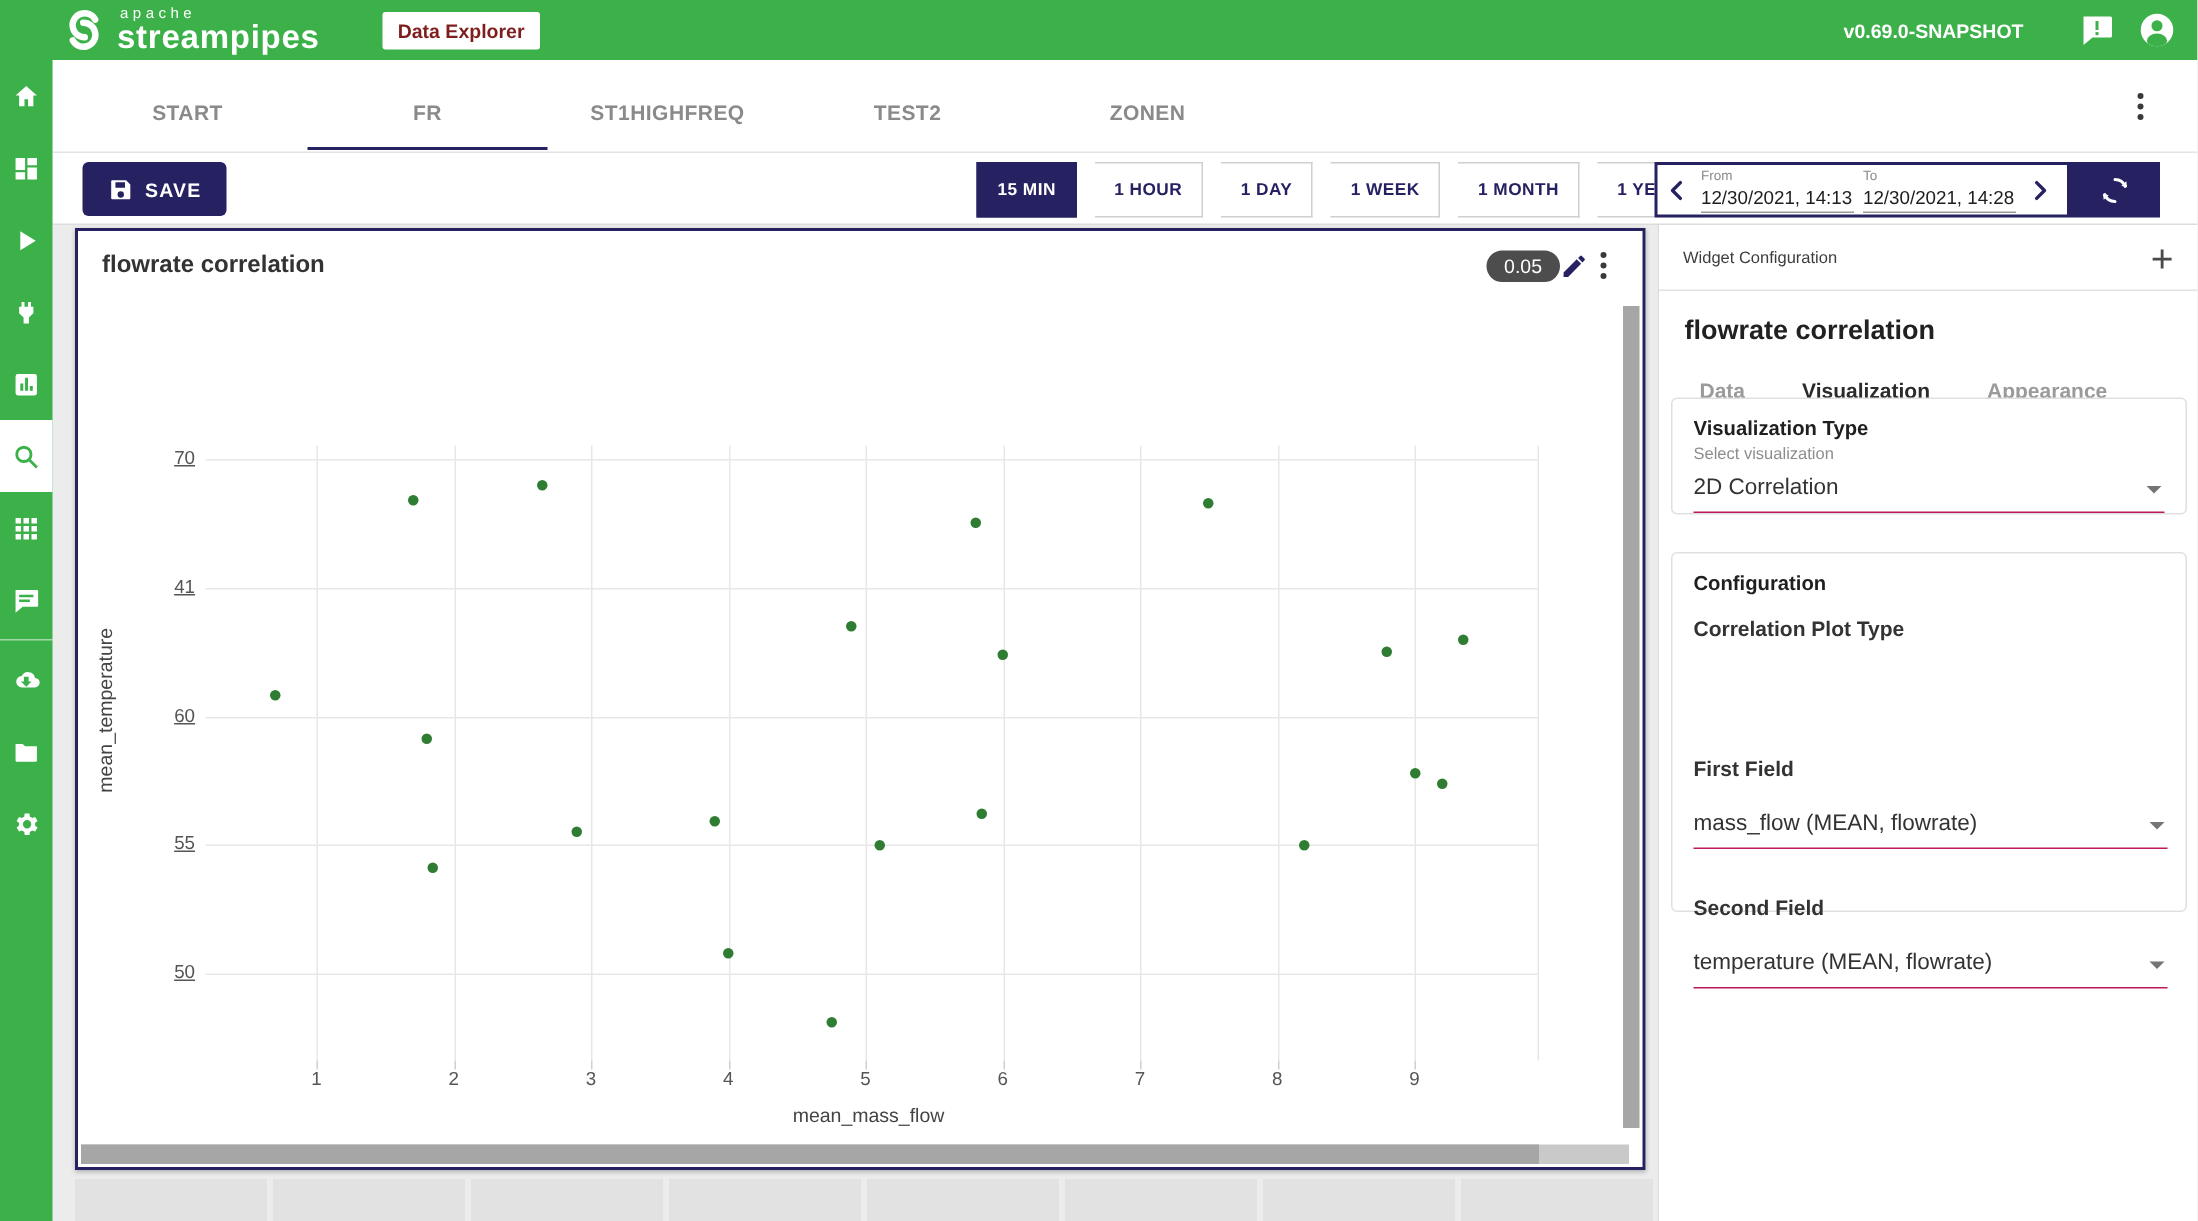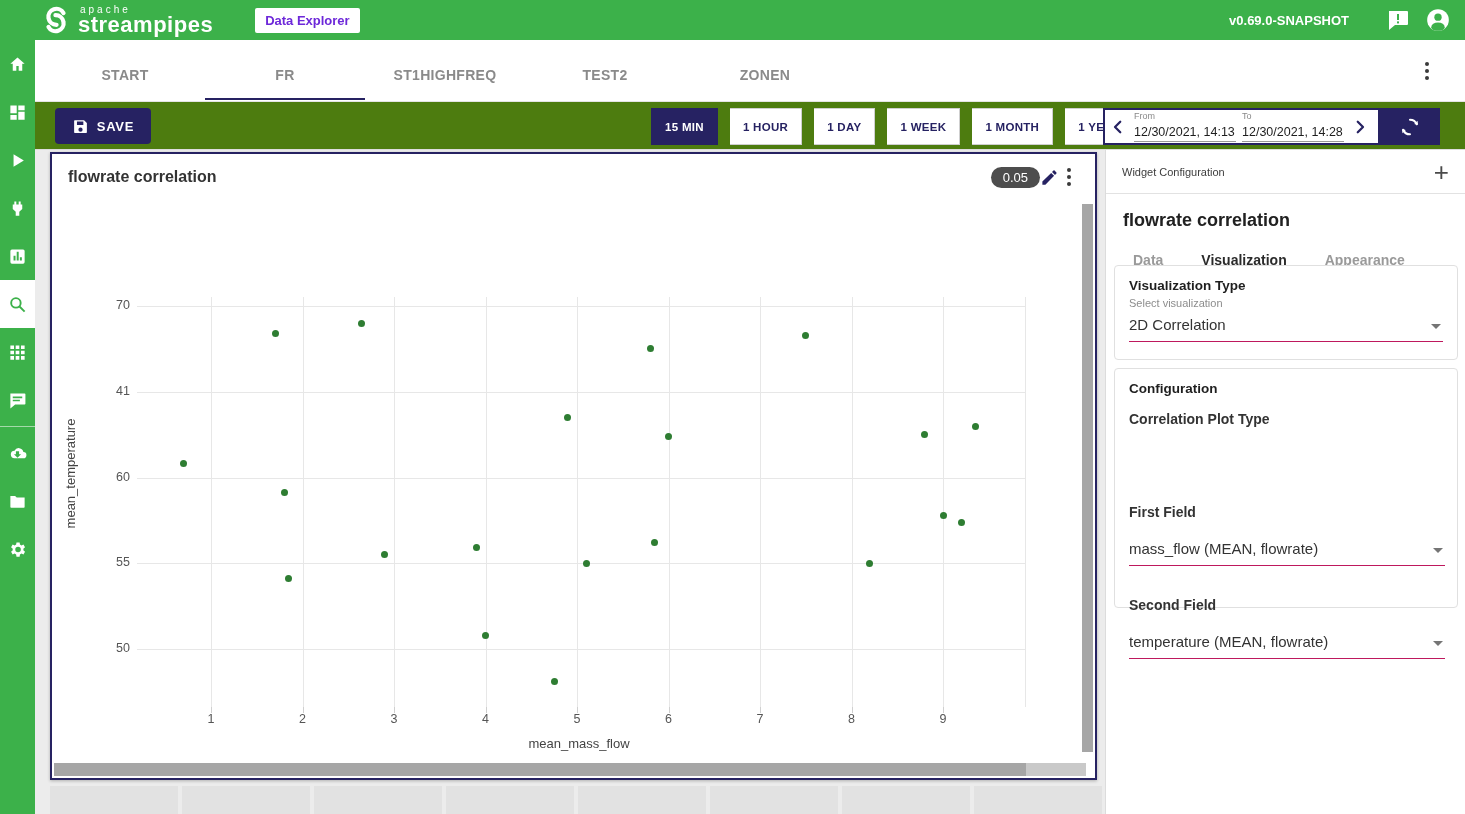--- a/index.html
+++ b/index.html
@@ -9,21 +9,21 @@
   #root { position:relative; width:1465px; height:814px; }
 
   
   #topbar { left:0; top:0; width:1465px; height:40px; background:#3cb14a; color:#fff;
     display:flex; align-items:center; z-index:30; }
   #logo { display:flex; align-items:center; margin-left:40px; }
   #logo svg { display:block; }
   #brand-text { margin-left:6px; line-height:1; }
   #brand-top { font-size:10px; font-weight:normal; letter-spacing:3px; display:block; margin-left:2px; }
   #brand-main { font-size:22px; font-weight:bold; letter-spacing:.5px; display:block; margin-top:-1px; }
-  #page-badge { margin-left:42px; background:#fff; color:#6d28d9; font-weight:bold; font-size:13px;
+  #page-badge { margin-left:42px; background:#fff; color:#7f1d1d; font-weight:bold; font-size:13px;
     padding:5px 10px; border-radius:2px;text-align:center; }
   #topbar-right { margin-left:auto; display:flex; align-items:center; margin-right:14px; }
   #version { font-size:13px; font-weight:bold; margin-right:22px; }
   .topbar-icon { width:26px; height:26px; margin-left:14px; display:flex; align-items:center; justify-content:center; cursor:pointer; }
 
   
   #sidebar { left:0; top:40px; width:35px; height:774px; background:#3cb14a; z-index:25; }
   .sb-item { width:35px; height:48px; display:flex; align-items:center; justify-content:center; cursor:pointer; }
   .sb-item svg { width:19px; height:19px; fill:#fff; }
   .sb-item.active { background:#fff; }
@@ -34,21 +34,21 @@
   #tabbar { left:35px; top:40px; width:1430px; height:62px; background:#fff; border-bottom:1px solid #e4e4e4; }
   #tabs-row { position:absolute; left:10px; top:10px; height:52px; display:flex; }
   .ex-tab { width:160px; height:50px; display:flex; align-items:center; justify-content:center;
     font-size:14px; font-weight:bold; color:#8a8a8a; letter-spacing:.3px; cursor:pointer; position:relative; }
   .ex-tab.active::after { content:""; position:absolute; left:0; right:0; bottom:0; height:2px; background:#262262; }
   #tabbar-kebab { position:absolute; right:26px; top:14px; width:24px; height:34px; display:flex;
     flex-direction:column; align-items:center; justify-content:center; gap:3px; cursor:pointer; }
   #tabbar-kebab i { width:4px; height:4px; border-radius:50%; background:#3a3a3a; }
 
   
-  #toolbar { left:35px; top:102px; width:1430px; height:48px; background:#4d7c0f; border-bottom:1px solid #dddddd; }
+  #toolbar { left:35px; top:102px; width:1430px; height:48px; background:#ffffff; border-bottom:1px solid #dddddd; }
   #save-btn { position:absolute; left:20px; top:6px; height:36px; min-width:96px; background:#262262; color:#fff;
     border:none; border-radius:4px; font-size:13px; font-weight:bold; letter-spacing:.8px;
     display:flex; align-items:center; justify-content:center; gap:8px; padding:0 14px; cursor:pointer;
     font-family:"Liberation Sans", sans-serif; }
   #time-group { position:absolute; left:616px; top:6px; height:37px; display:flex;gap:12px; }
   .time-btn { height:37px; padding:0 13px; background:#fff; border:1px solid #cfcfcf; border-left:none;
     color:#262262; font-size:11.5px; font-weight:bold; letter-spacing:.3px; display:flex; align-items:center; cursor:pointer;
     font-family:"Liberation Sans", sans-serif; }
   .time-btn:first-child { border-left:1px solid #cfcfcf; }
   .time-btn.active { background:#262262; color:#fff; border-color:#262262; }
@@ -69,21 +69,21 @@
   #chart-title { font-size:16px; font-weight:bold; color:#333; }
   #chart-header-right { margin-left:auto; display:flex; align-items:center; }
   #corr-badge { background:#4d4d4d; color:#fff; font-size:13px; padding:3px 12px; border-radius:12px; }
   #edit-icon { cursor:pointer; display:flex; }
   #chart-kebab { display:flex; flex-direction:column; gap:3px; padding:4px 8px; cursor:pointer; }
   #chart-kebab i { width:4px; height:4px; border-radius:50%; background:#3a3a3a; }
 
   #plot { position:absolute; left:0; top:0; right:0; bottom:0; }
   .gl { position:absolute; background:#e7e7e7; }
   .xtick-mark { position:absolute; width:1px; height:6px; background:#d0d0d0; }
-  .ytick-label { position:absolute; width:40px; text-align:right; font-size:12.5px; color:#555; }
+  .ytick-label { position:absolute; width:40px; text-align:right; font-size:12.5px; color:#555;text-decoration:underline; }
   .xtick-label { position:absolute; width:40px; text-align:center; font-size:12.5px; color:#555; }
   .dot { position:absolute; width:7px; height:7px; border-radius:50%; }
   #ylabel { position:absolute; left:-112px; top:312px; width:260px; text-align:center; font-size:13px; color:#444;
     transform:rotate(-90deg); }
   #xlabel { position:absolute; left:397px; top:582px; width:260px; text-align:center; font-size:13px; color:#444; }
 
   #v-scrollbar { position:absolute; right:2px; top:50px; width:11px; bottom:26px; background:#a6a6a6; }
   #h-scrollbar { position:absolute; left:2px; bottom:2px; height:13px; width:1032px; background:#c9c9c9; }
   #h-thumb { position:absolute; left:0; top:0; height:13px; width:972px; background:#a6a6a6; }
 
@@ -97,21 +97,21 @@
     display:flex; align-items:center; padding:0 16px; }
   #cp-header-label { font-size:11px; color:#3d3d3d; }
   #cp-plus { margin-left:auto; font-size:26px; font-weight:300; color:#4a4a4a; line-height:1; cursor:pointer; }
   #cp-title { position:absolute; left:17px; top:60px; font-size:18px; font-weight:bold; color:#212121; }
   #cp-tabs { position:absolute; left:8px; top:92px; display:flex; }
   .cp-tab { padding:10px 19px; font-size:14px; font-weight:bold; color:#9a9a9a; cursor:pointer; position:relative; }
   .cp-tab.active { color:#2b2b2b; }
   .cp-tab.active::after { content:""; position:absolute; left:0; right:0; bottom:0; height:2px; background:#262262; }
   .cp-card { position:absolute; left:8px; width:344px; background:#fff; border:1px solid #e0e0e0; border-radius:4px;
     padding:12px 14px; }
-  #card-vis { top:115px; height:95px; }
+  #card-vis { top:115px; height:78px; }
   #card-config { top:218px; height:240px; }
   .cp-card h3 { font-size:13.5px; color:#1f1f1f; margin-bottom:4px; }
   .small-label { font-size:11px; color:#8d8d8d; display:block; margin-top:2px; }
   .select-row { position:relative; border-bottom:1px solid #be185d; padding:6px 18px 7px 0; cursor:pointer; }
   .select-value { font-size:15px; color:#333; white-space:nowrap; }
   .caret { position:absolute; right:2px; top:50%; margin-top:-2px; width:0; height:0;
     border-left:5px solid transparent; border-right:5px solid transparent; border-top:5px solid #757575; }
   .field-label { font-size:14px; font-weight:bold; color:#333; }
   #lbl-plot-type { position:absolute; left:14px; top:42px; }
   #sel-plot-type { position:absolute; left:14px; top:72px; width:316px; }

